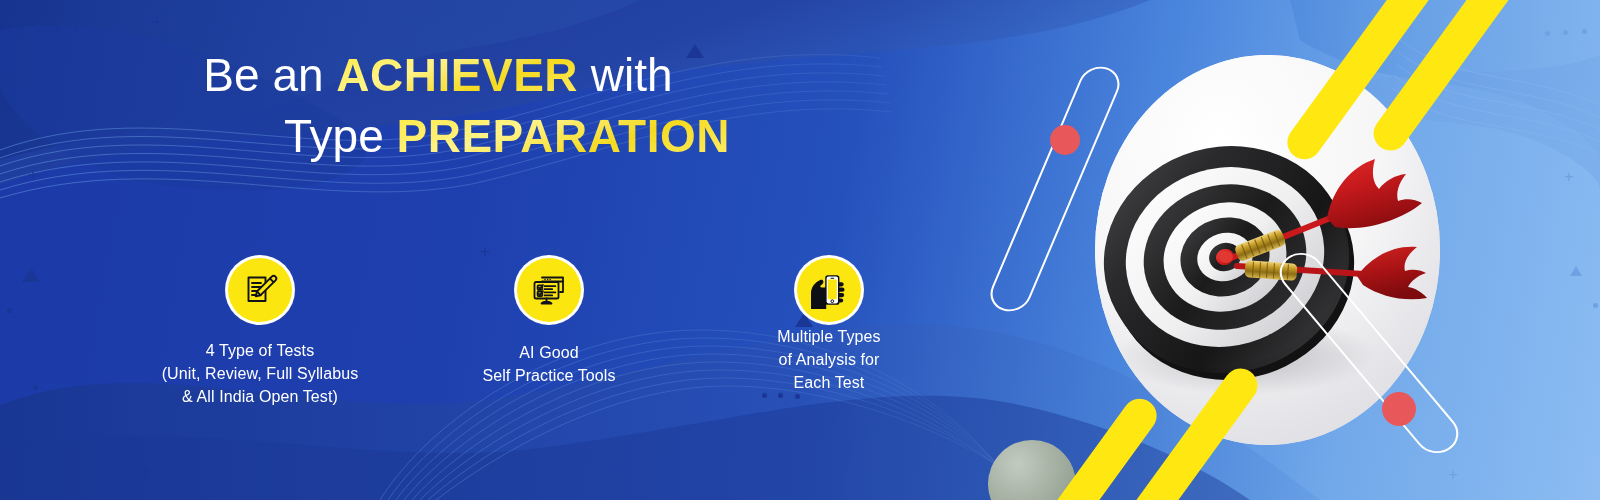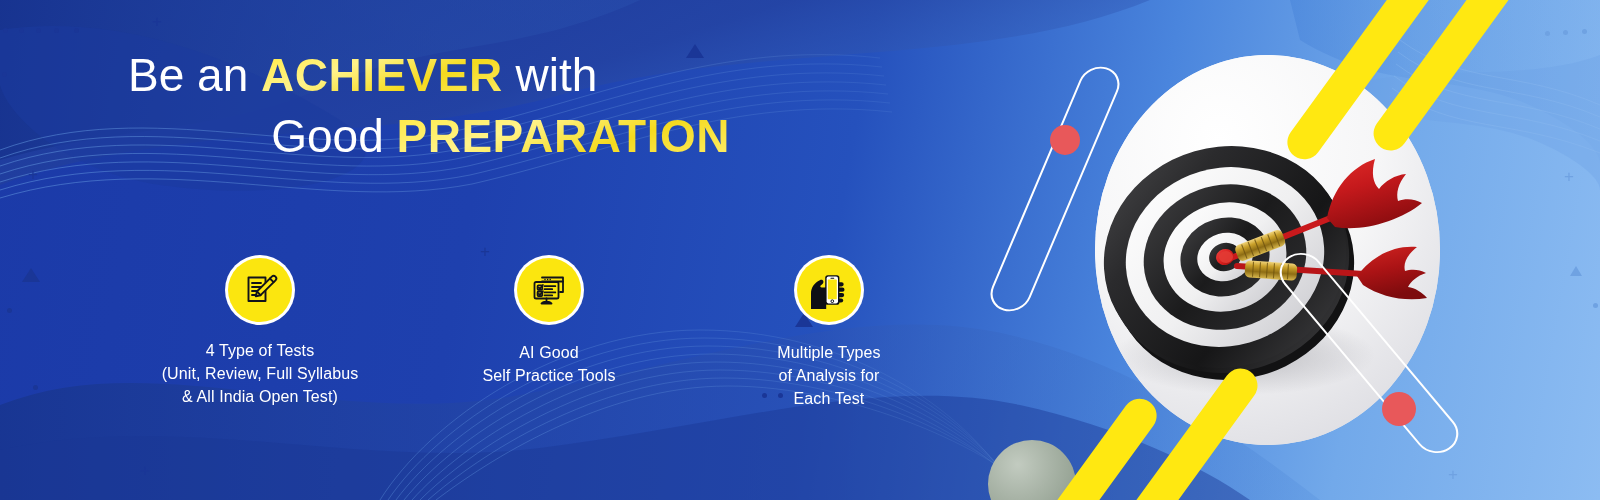--- a/index.html
+++ b/index.html
@@ -68,21 +68,21 @@
     left: 128px;
     top: 52px;
     width: 620px;
     z-index: 12;
   }
   .headline .line {
     white-space: nowrap;
     line-height: 1.0;
     letter-spacing: -0.5px;
   }
-  .headline .line1 { font-size: 46px; }
+  .headline .line1 { font-size: 46px; text-align: center; }
   .headline .line2 {
     font-size: 46px;
     text-align: right;
     padding-right: 18px;
     margin-top: 15px;
   }
   .w-light {
     color: #ffffff;
     font-weight: 400;
     letter-spacing: 0px;
@@ -144,21 +144,21 @@
   .feature-label {
     margin-top: 14px;
     color: #ffffff;
     font-size: 16px;
     line-height: 23px;
     font-weight: 400;
     white-space: pre-line;
     letter-spacing: 0.1px;
   }
   .feature.f2 .feature-label { margin-top: 16px; }
-  .feature.f3 .feature-label { margin-top: 16px; }
+  .feature.f3 .feature-label { margin-top: 0; }
 
   
   .photo-circle {
     position: absolute;
     left: 1095px;
     top: 55px;
     width: 345px;
     height: 390px;
     border-radius: 50%;
     overflow: hidden;
@@ -301,21 +301,21 @@
     <span class="tri" style="left:686px; top:44px;"></span>
     <span class="tri" style="left:795px; top:313px;"></span>
     <span class="tri light" style="left:1570px; top:266px;"></span>
   </div>
 
   <div class="headline">
     <div class="line line1">
       <span class="w-light">Be an </span><span class="w-bold">ACHIEVER</span><span class="w-light"> with</span>
     </div>
     <div class="line line2">
-      <span class="w-light">Good </span><span class="w-bold">PREPARATION</span>
+      <span class="w-light">Type </span><span class="w-bold">PREPARATION</span>
     </div>
   </div>
 
   <div class="features">
 
     <div class="feature f1">
       <div class="icon-badge">
         <div class="icon-inner">
           <svg width="40" height="40" viewBox="0 0 40 40" aria-hidden="true">
             <g fill="none" stroke="#11131a" stroke-width="1.9" stroke-linecap="round" stroke-linejoin="round">

